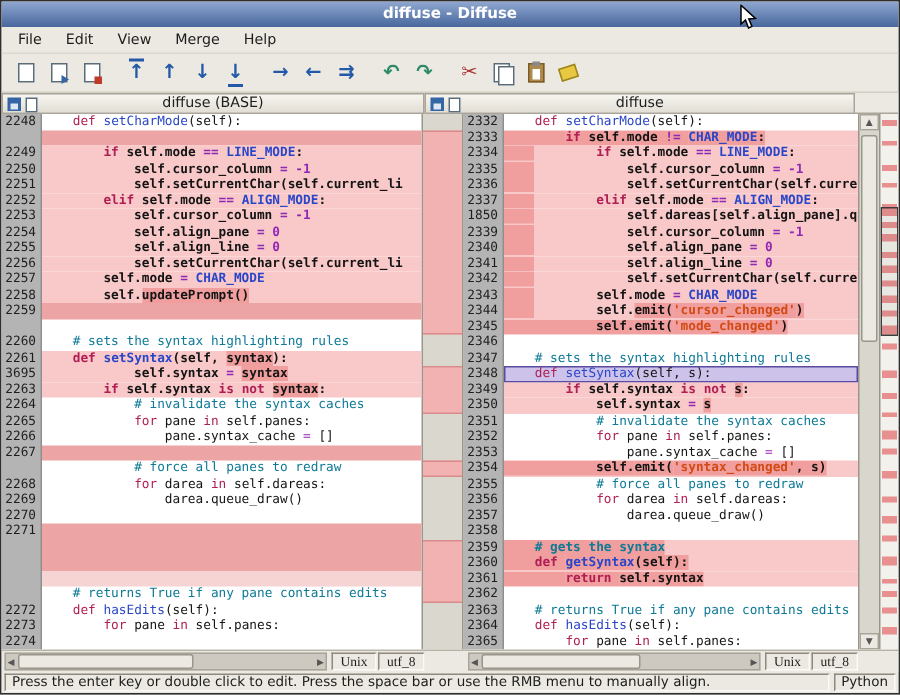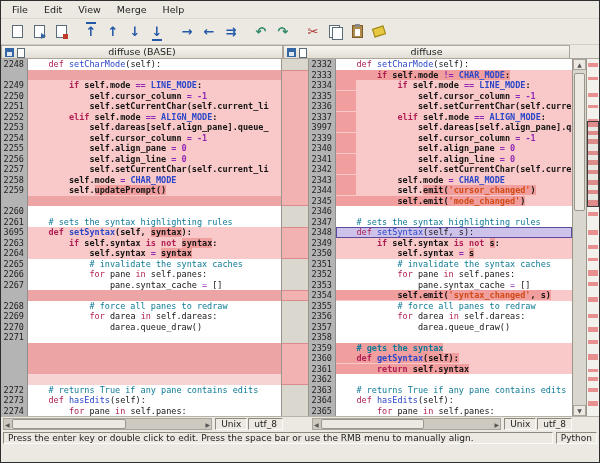--- a/index.html
+++ b/index.html
@@ -70,32 +70,40 @@
   #map{width:13px;flex:0 0 13px;background:#f3f1ec;border-left:1px solid #9a968c;position:relative;overflow:hidden;}
   .mark{position:absolute;left:1px;right:1px;background:#e88f8f;}
   .viewbox{position:absolute;left:0;right:0;border:1px solid #3c3c3c;background:rgba(100,100,100,0.07);}
   
   .panebottom{height:15px;flex:0 0 15px;display:flex;background:var(--chrome-bg,#ece9e2);border-top:1px solid #b6b2a8;font-size:9px;}
   .pbzone{display:flex;align-items:stretch;}
   .hscroll{flex:1;margin:1px 2px;background:#cdc9c0;border:1px solid #a9a59a;position:relative;display:flex;
            align-items:center;justify-content:space-between;font-size:6px;color:#555;padding:0 1px;}
   .hthumb{position:absolute;left:8px;top:0;bottom:0;width:55%;background:#ece9e2;border:1px solid #9a968c;border-radius:2px;}
   .fmt{display:flex;align-items:center;padding:0 5px;margin:1px 0 1px 1px;background:#ece9e2;
-       border:1px solid;border-color:#8d897f #fbfaf7 #fbfaf7 #8d897f;line-height:11px;color:#1c1c1c;}
+       border:1px solid;border-color:#8d897f #fbfaf7 #fbfaf7 #8d897f;line-height:11px;color:#1c1c1c;font-family:Liberation Serif, serif;}
   .pbcorner{background:var(--chrome-bg,#ece9e2);}
   
   .statusbar{height:14px;flex:0 0 14px;display:flex;background:var(--chrome-bg,#ece9e2);padding:1px 2px;font-size:9px;color:#1c1c1c;gap:3px;}
   .sframe{border:1px solid;border-color:#8d897f #fbfaf7 #fbfaf7 #8d897f;display:flex;align-items:center;padding:0 4px;line-height:10px;}
   .smsg{flex:1;white-space:nowrap;overflow:hidden;}
 </style>
 </head>
 <body>
 
 <div class="window">
 
+  <div class="titlebar">
+    <span>diffuse - Diffuse</span>
+    <span class="cursor">
+      <svg width="12" height="18" viewBox="0 0 12 18">
+        <path d="M1,0.5 L1,13 L4,10.3 L6,15.6 L8.3,14.6 L6.2,9.6 L10.6,9.3 Z" fill="#ffffff" stroke="#000000" stroke-width="1"></path>
+      </svg>
+    </span>
+  </div>
 
   <div class="menubar" id="menubar">
       <div class="mitem">File</div>
       <div class="mitem">Edit</div>
       <div class="mitem">View</div>
       <div class="mitem">Merge</div>
       <div class="mitem">Help</div>
     </div>
 
   <div class="toolbar" id="toolbar">
@@ -204,33 +212,32 @@
         <div class="grow">2273</div>
         <div class="grow">2274</div>
       </div>
     <div class="codecol" id="code0">
         <div class="crow"><span class="c-pl">    </span><span class="c-kw">def </span><span class="c-fn">setCharMode</span><span class="c-pl">(self):</span></div>
         <div class="crow row-gap"></div>
         <div class="crow row-chg"><span class="c-pl">        </span><span class="c-kw">if </span><span class="c-pl">self.mode </span><span class="c-op">== </span><span class="c-cap">LINE_MODE</span><span class="c-pl">:</span></div>
         <div class="crow row-chg"><span class="c-pl">            self.cursor_column </span><span class="c-op">= </span><span class="c-nu">-1</span></div>
         <div class="crow row-chg"><span class="c-pl">            self.setCurrentChar(self.current_li</span></div>
         <div class="crow row-chg"><span class="c-pl">        </span><span class="c-kw">elif </span><span class="c-pl">self.mode </span><span class="c-op">== </span><span class="c-cap">ALIGN_MODE</span><span class="c-pl">:</span></div>
-        <div class="crow row-chg"><span class="c-pl">            self.dareas[self.align_pane].queue_</span></div>
         <div class="crow row-chg"><span class="c-pl">            self.cursor_column </span><span class="c-op">= </span><span class="c-nu">-1</span></div>
         <div class="crow row-chg"><span class="c-pl">            self.align_pane </span><span class="c-op">= </span><span class="c-nu">0</span></div>
         <div class="crow row-chg"><span class="c-pl">            self.align_line </span><span class="c-op">= </span><span class="c-nu">0</span></div>
         <div class="crow row-chg"><span class="c-pl">            self.setCurrentChar(self.current_li</span></div>
         <div class="crow row-chg"><span class="c-pl">        self.mode </span><span class="c-op">= </span><span class="c-cap">CHAR_MODE</span></div>
         <div class="crow row-chg"><span class="c-pl">        self.</span><span class="c-pl hl">updatePrompt()</span></div>
         <div class="crow row-gap"></div>
         <div class="crow"></div>
         <div class="crow"><span class="c-pl">    </span><span class="c-cm"># sets the syntax highlighting rules</span></div>
         <div class="crow row-chg"><span class="c-pl">    </span><span class="c-kw">def </span><span class="c-fn">setSyntax</span><span class="c-pl">(self, </span><span class="c-pl hl">syntax</span><span class="c-pl">):</span></div>
+        <div class="crow row-chg"><span class="c-pl">            self.syntax </span><span class="c-op">= </span><span class="c-pl hl">syntax</span></div>
         <div class="crow row-chg"><span class="c-pl">        </span><span class="c-kw">if </span><span class="c-pl">self.syntax </span><span class="c-kw">is not </span><span class="c-pl hl">syntax</span><span class="c-pl">:</span></div>
-        <div class="crow row-chg"><span class="c-pl">            self.syntax </span><span class="c-op">= </span><span class="c-pl hl">syntax</span></div>
         <div class="crow"><span class="c-pl">            </span><span class="c-cm"># invalidate the syntax caches</span></div>
         <div class="crow"><span class="c-pl">            </span><span class="c-kw">for </span><span class="c-pl">pane </span><span class="c-kw">in </span><span class="c-pl">self.panes:</span></div>
         <div class="crow"><span class="c-pl">                pane.syntax_cache </span><span class="c-op">= </span><span class="c-pl">[]</span></div>
         <div class="crow row-gap"></div>
         <div class="crow"><span class="c-pl">            </span><span class="c-cm"># force all panes to redraw</span></div>
         <div class="crow"><span class="c-pl">            </span><span class="c-kw">for </span><span class="c-pl">darea </span><span class="c-kw">in </span><span class="c-pl">self.dareas:</span></div>
         <div class="crow"><span class="c-pl">                darea.queue_draw()</span></div>
         <div class="crow"></div>
         <div class="crow row-gap"></div>
         <div class="crow row-gap"></div>
@@ -246,21 +253,21 @@
         <div class="band" style="top: 231px; height: 10.5px;"></div>
         <div class="band" style="top: 283.5px; height: 42px;"></div>
       </div>
     <div class="gutter" id="gutter1">
         <div class="grow">2332</div>
         <div class="grow">2333</div>
         <div class="grow">2334</div>
         <div class="grow">2335</div>
         <div class="grow">2336</div>
         <div class="grow">2337</div>
-        <div class="grow">3997</div>
+        <div class="grow">1850</div>
         <div class="grow">2339</div>
         <div class="grow">2340</div>
         <div class="grow">2341</div>
         <div class="grow">2342</div>
         <div class="grow">2343</div>
         <div class="grow">2344</div>
         <div class="grow">2345</div>
         <div class="grow">2346</div>
         <div class="grow">2347</div>
         <div class="grow">2348</div>

